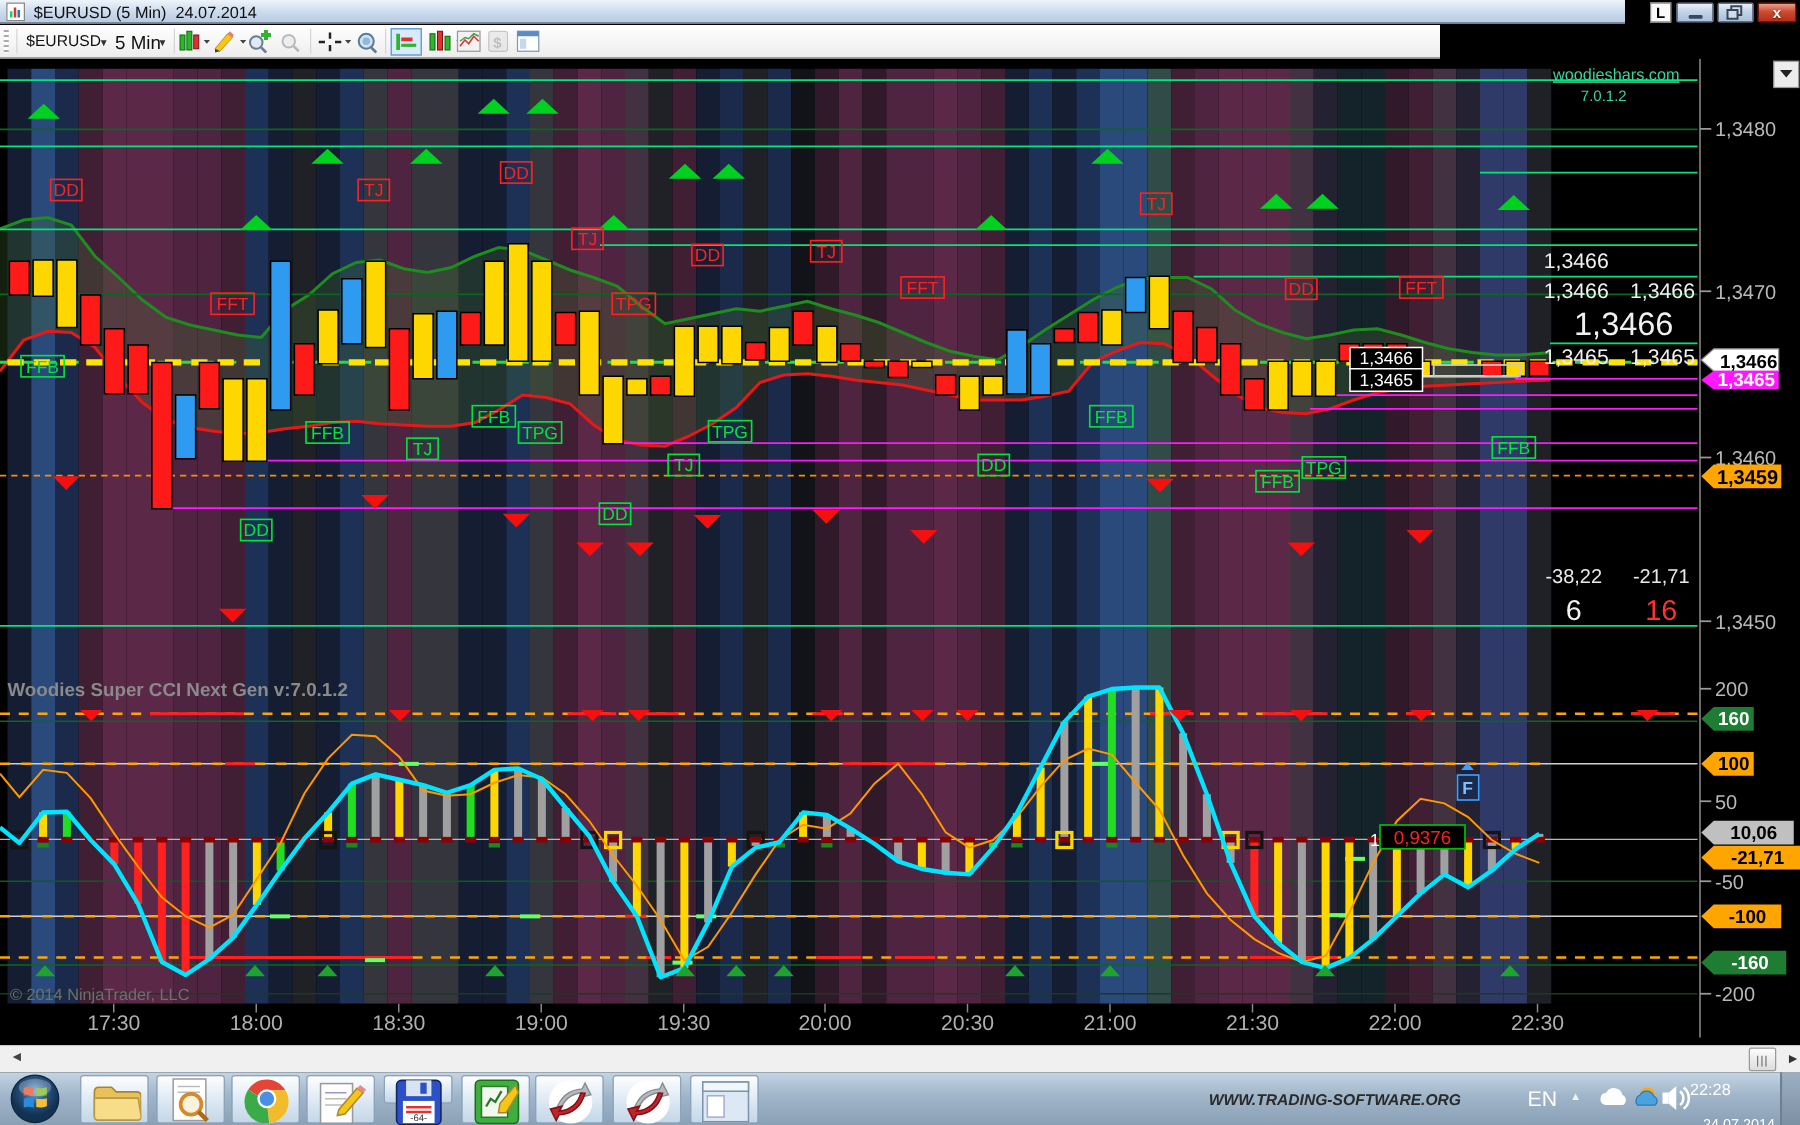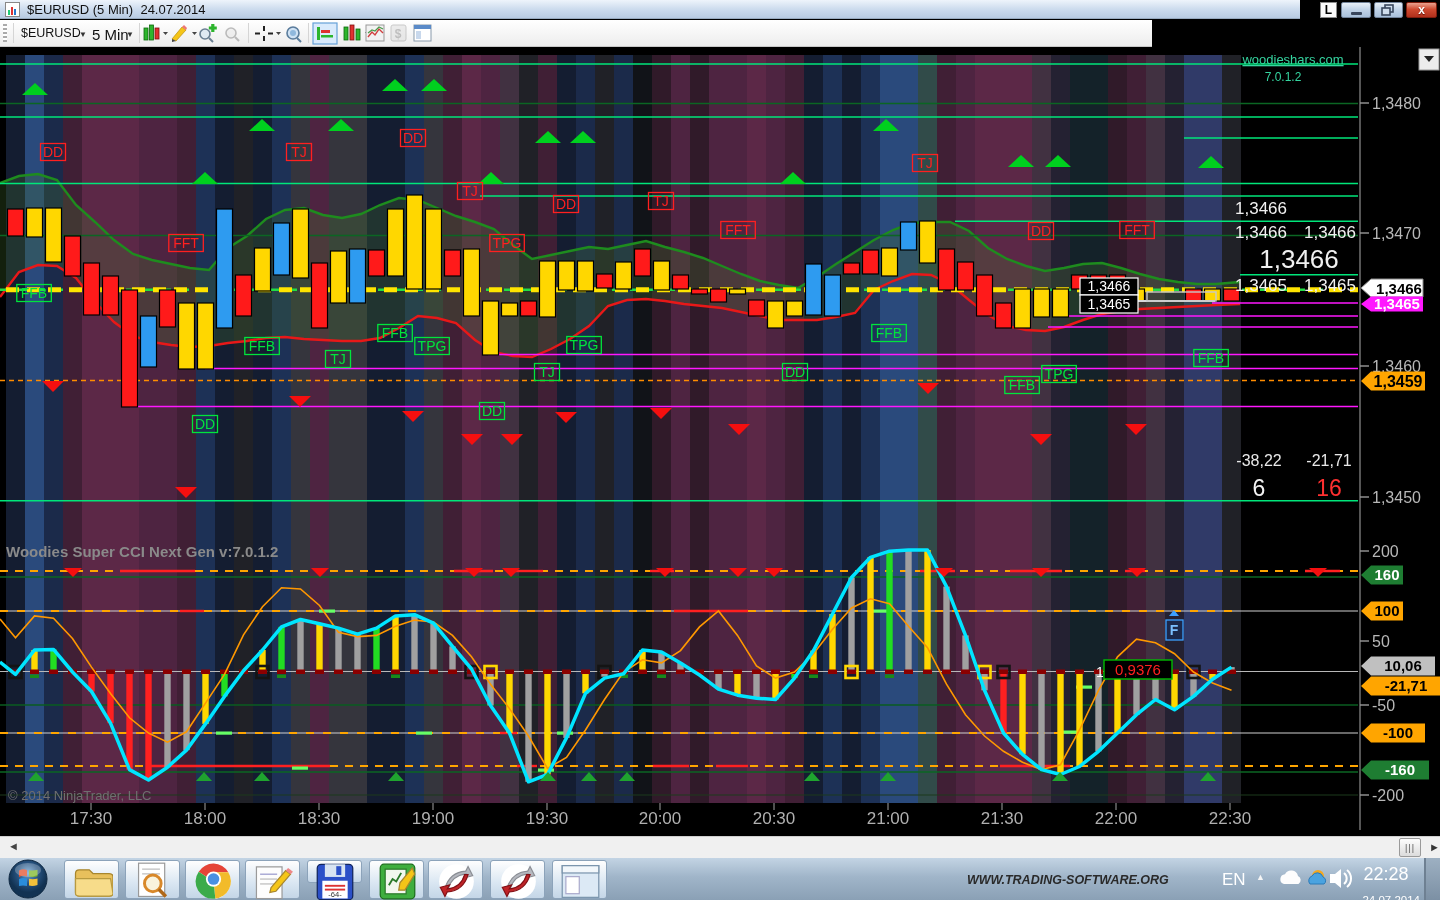--- a/index.html
+++ b/index.html
@@ -714,16 +714,16 @@
       <path d="M8 18 a5 5 0 0 1 1 -9.8 a7 7 0 0 1 13 1.8 a4.5 4.5 0 0 1 0.5 8 Z" fill="#fdfdfd"></path>
       <circle cx="42" cy="10" r="6" fill="#f5a81c"></circle>
       <path d="M34 18 a5 5 0 0 1 2 -8 a6 6 0 0 1 11 1 a4 4 0 0 1 1 7 Z" fill="#4aa3e0" stroke="#2a7ab8"></path>
       <g fill="#fff">
         <rect x="54" y="8" width="5" height="9"></rect>
         <path d="M59 8 l6 -5 v19 l-6 -5 Z"></path>
         <path d="M68 7 a7 7 0 0 1 0 11" stroke="#fff" stroke-width="2" fill="none"></path>
         <path d="M71 4 a11 11 0 0 1 0 17" stroke="#fff" stroke-width="2" fill="none"></path>
       </g>
     </svg>
-<div class="abs" style="left:1352px;top:6px;width:68px;font-size:18px;color:#fff;text-align:center">22:28</div>
+<div class="abs" style="left:1352px;top:6px;width:68px;font-size:13px;color:#fff;">22:28</div>
 <div class="abs" style="left:1424px;top:0;width:2px;height:42px;background:#6e8092"></div>
 <div class="abs" style="left:1426px;top:0;width:14px;height:42px;background:linear-gradient(#9db0c2,#7c90a4)"></div>
 <div class="abs" style="left:1356px;top:36px;width:64px;font-size:11.5px;color:#fff;text-align:right">24.07.2014</div>
 </div>
 </body></html>

